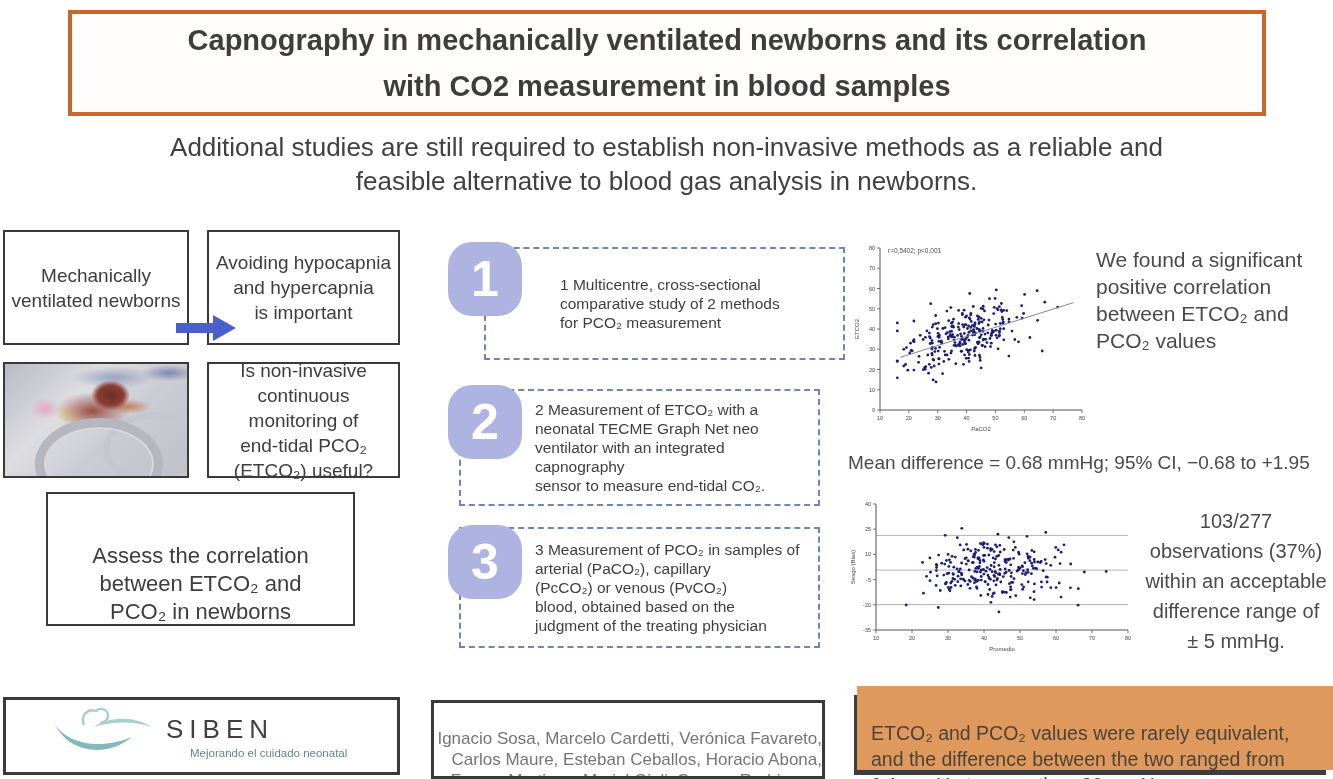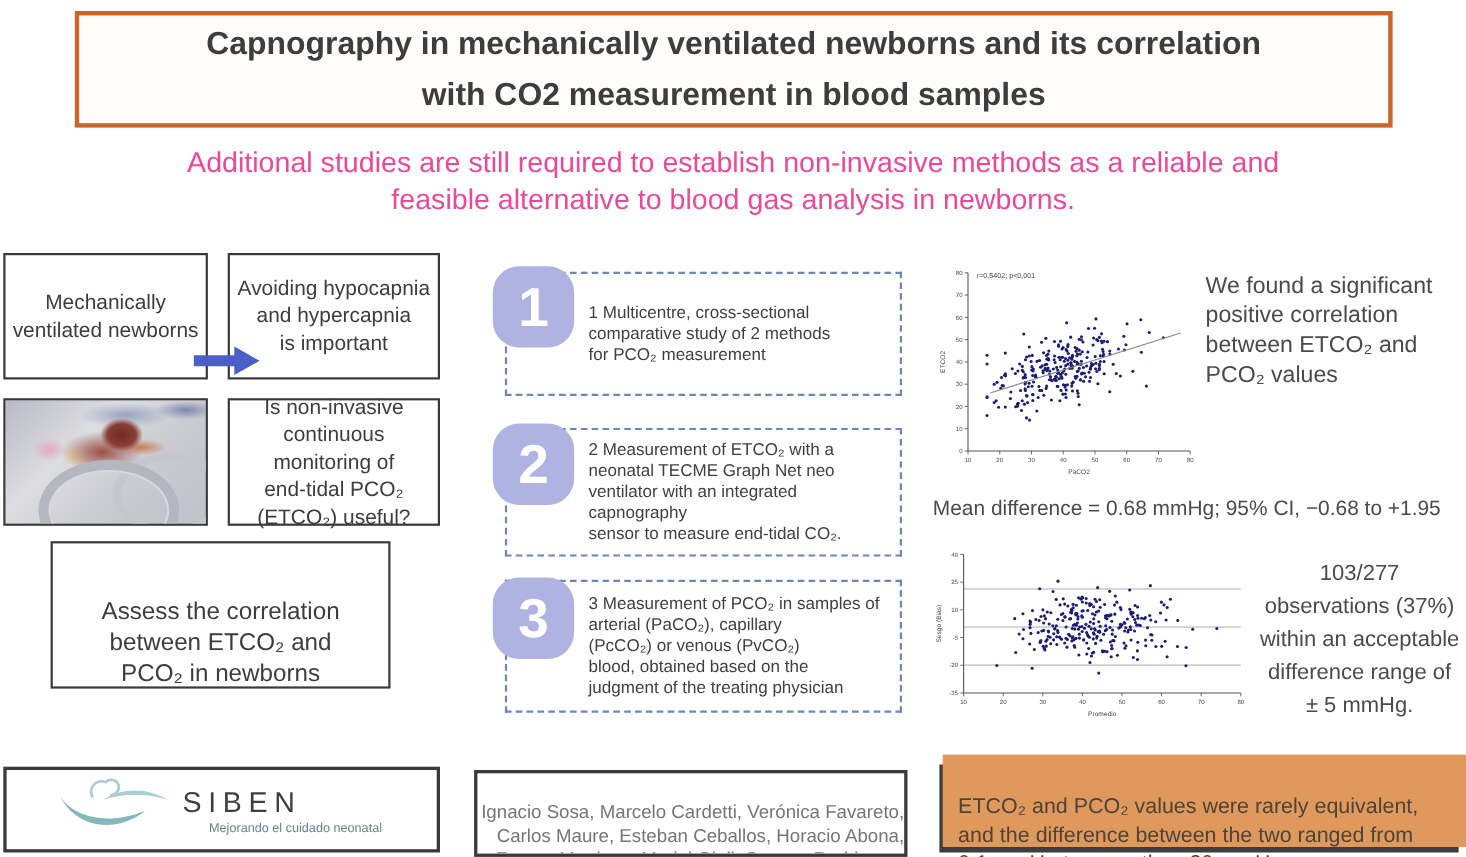--- a/index.html
+++ b/index.html
@@ -5,21 +5,21 @@
   * { margin:0; padding:0; box-sizing:border-box; }
   body { font-family:"Liberation Sans", sans-serif; background:#fff; }
   #canvas { position:relative; width:1333px; height:779px; background:#ffffff; overflow:hidden; }
 
   .title-box { position:absolute; left:68px; top:10px; width:1198px; height:106px;
     border:4px solid #c9662a; background:#fffdfc; display:flex; flex-direction:column;
     justify-content:center; align-items:center; }
   .title-box .t { font-size:29px; font-weight:bold; color:#3d3d3d; line-height:46px; text-align:right; }
 
   .subtitle { position:absolute; left:60px; top:130px; width:1213px; text-align:center;
-    font-size:26px; color:#ec4899; line-height:34px; white-space:pre-line; }
+    font-size:26px; color:#404040; line-height:34px; white-space:pre-line; }
 
   .box { position:absolute; background:#fff; border:2px solid #3a3a3a; display:flex;
     align-items:center; justify-content:center; text-align:center; color:#3d3d3d;
     white-space:pre-line; }
   .f19 { font-size:19px; line-height:25px; }
   .f22 { font-size:22px; line-height:28px; }
 
   .photo { position:absolute; left:3px; top:362px; width:186px; height:116px;
     border:2px solid #3a3a3a; overflow:hidden;
     background:
@@ -102,21 +102,21 @@
 
   <div class="box f22" style="left:46px; top:492px; width:309px; height:134px; align-items:flex-start; padding-top:48px;">
     <span>Assess the correlation
 between ETCO₂ and
 PCO₂ in newborns</span>
   </div>
 
   <div class="badge" style="left:448px; top:242px;">
     <span>1</span>
   </div>
-  <div class="step-box" style="left:459px; top:247px; height:113px;">
+  <div class="step-box" style="left:484px; top:247px; height:113px;">
     <div class="step-text">1 Multicentre, cross-sectional
 comparative study of 2 methods
 for PCO₂ measurement</div>
   </div>
 
   <div class="badge" style="left:448px; top:385px;">
     <span>2</span>
   </div>
   <div class="step-box" style="left:459px; top:389px; height:117px;">
     <div class="step-text">2 Measurement of ETCO₂ with a

